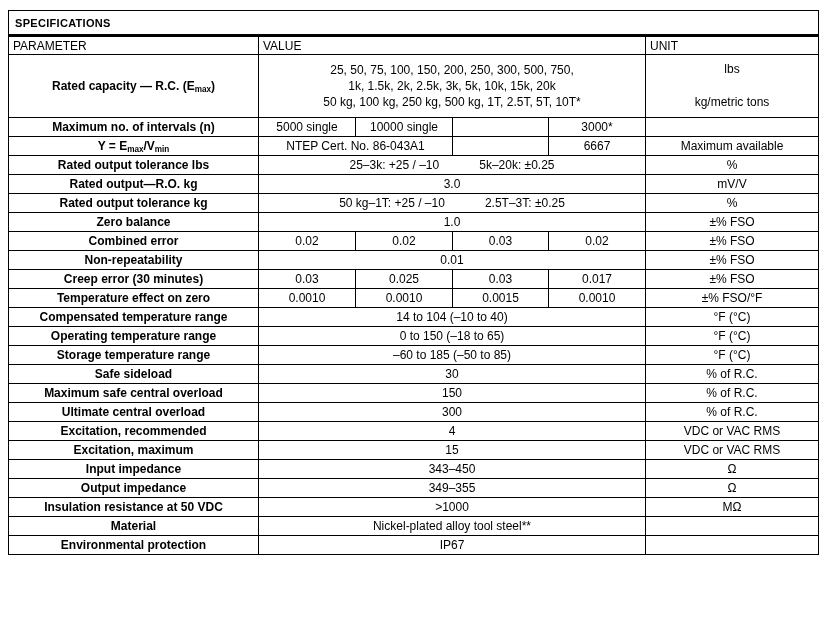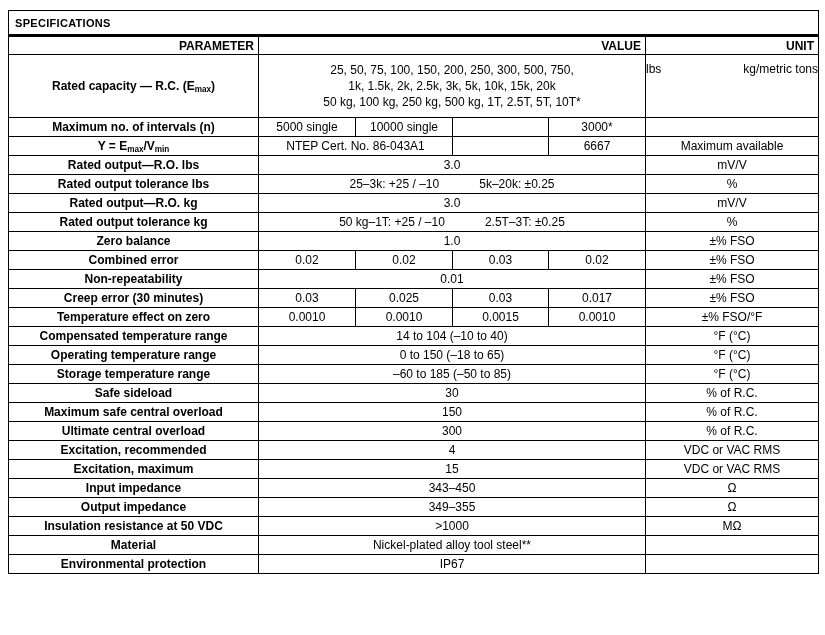--- a/index.html
+++ b/index.html
@@ -31,22 +31,22 @@
     border-bottom-width: 3px;
     font-size: 11px;
     font-weight: bold;
     text-align: left;
     padding: 2px 6px;
     height: 19px;
     letter-spacing: 0.3px;
   }
   table.spec th {
     font-size: 12px;
-    font-weight: bold;
-    text-align: right;
+    font-weight: normal;
+    text-align: left;
     height: 17px;
     padding: 0 4px;
   }
   td.param {
     font-weight: bold;
     text-align: center;
     font-size: 12px;
     padding: 0 4px;
     height: 18px;
     white-space: nowrap;
@@ -61,21 +61,21 @@
     height: 62px;
   }
   td.capacity-unit {
     height: 62px;
     padding: 0;
     vertical-align: top;
   }
   td.capacity-unit .unit-stack {
     height: 62px;
     display: flex;
-    flex-direction: row;
+    flex-direction: column;
     justify-content: space-between;
     padding: 7px 0 8px 0;
     box-sizing: border-box;
   }
   .split {
     display: flex;
     justify-content: center;
     gap: 40px;
   }
   sub {
@@ -129,25 +129,20 @@
           <td class="unit"></td>
         </tr>
         <tr>
           <td class="param">Y = E<sub>max</sub>/V<sub>min</sub></td>
           <td class="value" colspan="2">NTEP Cert. No. 86-043A1</td>
           <td class="value"></td>
           <td class="value">6667</td>
           <td class="unit">Maximum available</td>
         </tr>
         <tr>
-          <td class="param">Rated output—R.O. lbs</td>
-          <td class="value" colspan="4">3.0</td>
-          <td class="unit">mV/V</td>
-        </tr>
-        <tr>
           <td class="param">Rated output tolerance lbs</td>
           <td class="value" colspan="4">
             <div class="split">
               <span>25–3k: +25 / –10</span>
               <span>5k–20k: ±0.25</span>
             </div>
           </td>
           <td class="unit">%</td>
         </tr>
         <tr>

